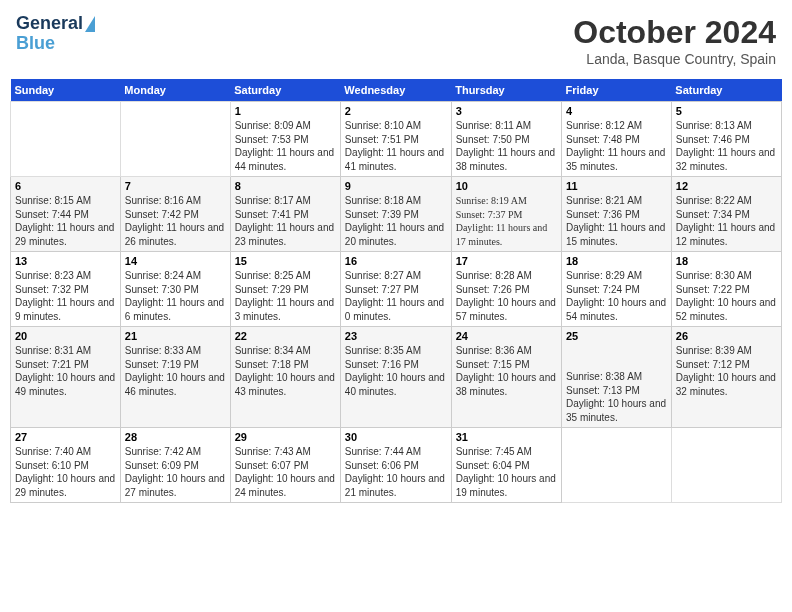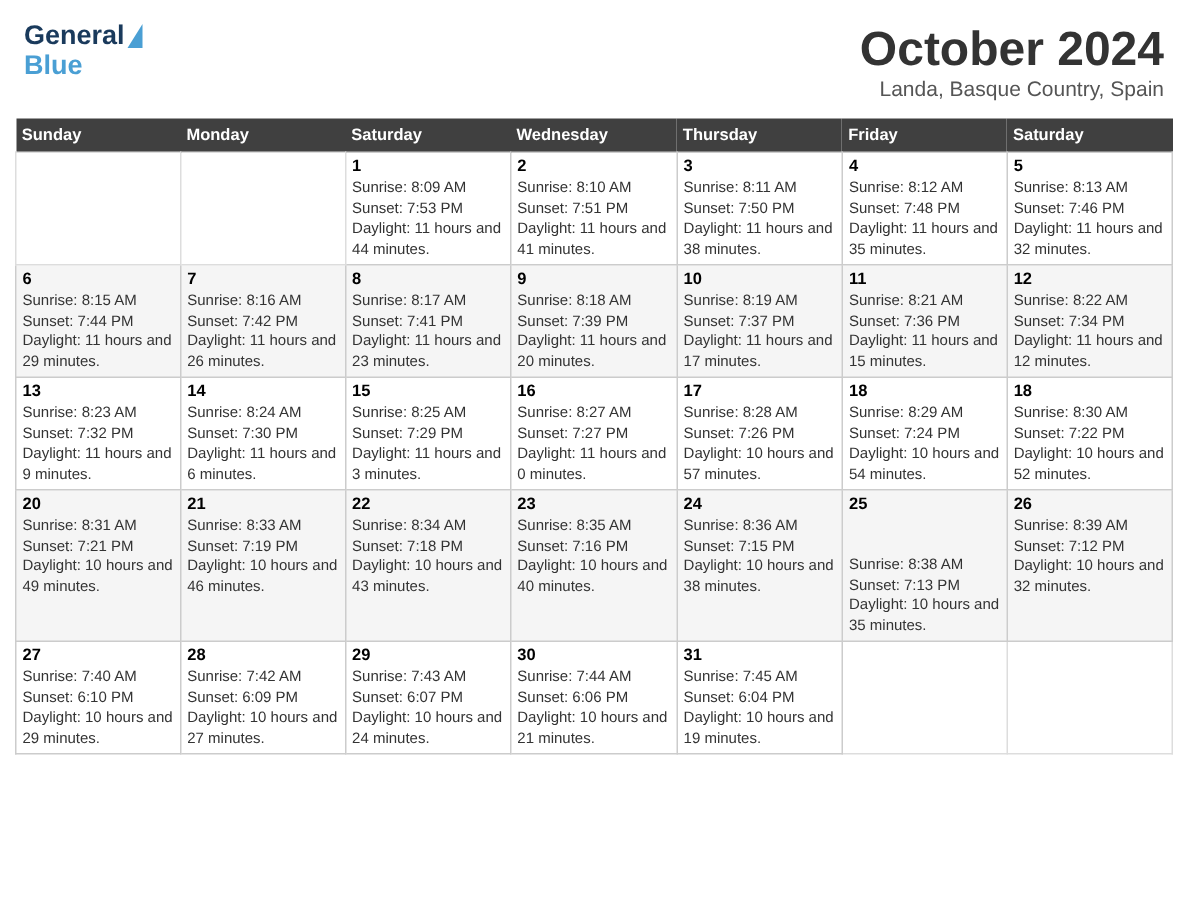--- a/index.html
+++ b/index.html
@@ -52,21 +52,21 @@
     .location {
       font-size: 14px;
       color: #555;
     }
     table {
       width: 100%;
       border-collapse: collapse;
       font-size: 10px;
     }
     th {
-      background-color: #404040;
+      background-color: #1d4ed8;
       color: white;
       padding: 5px 4px;
       text-align: left;
       font-size: 11px;
       font-weight: bold;
       margin-top: 20px;
     }
     td {
       border: 1px solid #ccc;
       vertical-align: top;
@@ -173,21 +173,21 @@
 Daylight: 11 hours and 23 minutes.</div>
         </td>
         <td>
           <span class="day-num">9</span>
           <div class="day-info" style="white-space: pre-line;">Sunrise: 8:18 AM
 Sunset: 7:39 PM
 Daylight: 11 hours and 20 minutes.</div>
         </td>
         <td>
           <span class="day-num">10</span>
-          <div class="day-info" style="white-space: pre-line;">Sunrise: 8:19 AM
+          <div class="day-info" style="white-space: pre-line; font-family: Liberation Serif, serif;">Sunrise: 8:19 AM
 Sunset: 7:37 PM
 Daylight: 11 hours and 17 minutes.</div>
         </td>
         <td>
           <span class="day-num">11</span>
           <div class="day-info" style="white-space: pre-line;">Sunrise: 8:21 AM
 Sunset: 7:36 PM
 Daylight: 11 hours and 15 minutes.</div>
         </td>
         <td>

